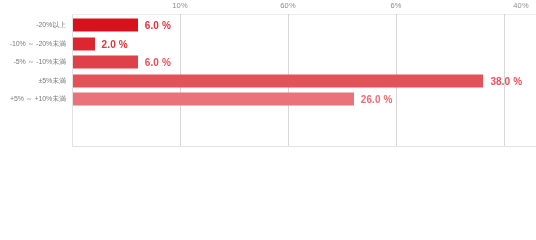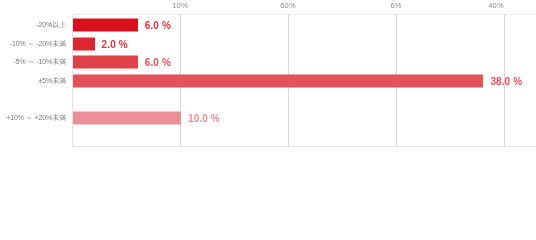--- a/index.html
+++ b/index.html
@@ -117,21 +117,21 @@
       <div class="baseline"></div>
       <div class="top-rule"></div>
       <div class="bottom-rule"></div>
       <div class="gridline" style="left: 180px; background: rgb(215, 215, 215);"></div>
       <div class="tick-label" style="left: 180px; color: rgb(141, 141, 141);">10%</div>
       <div class="gridline" style="left: 288px; background: rgb(215, 215, 215);"></div>
       <div class="tick-label" style="left: 288px; color: rgb(141, 141, 141);">60%</div>
       <div class="gridline" style="left: 396px; background: rgb(215, 215, 215);"></div>
       <div class="tick-label" style="left: 396px; color: rgb(141, 141, 141);">6%</div>
       <div class="gridline" style="left: 504px; background: rgb(215, 215, 215);"></div>
-      <div class="tick-label" style="left: 496px; color: rgb(141, 141, 141);">40%</div>
+      <div class="tick-label" style="left: 521px; color: rgb(141, 141, 141);">40%</div>
     </div>
   <div class="rows-layer">
       <div class="row" style="top: 16px;">
         <div class="cat-label" style="color: rgb(122, 122, 122);">-20%以上</div>
         <div class="bar" style="width: 64.8px; background: rgb(216, 18, 28);"></div>
         <div class="val-label" style="left: 144.8px; color: rgb(232, 50, 60);">6.0 %</div>
       </div>
       <div class="row" style="top: 34.6px;">
         <div class="cat-label" style="color: rgb(122, 122, 122);">-10% ～ -20%未満</div>
         <div class="bar" style="width: 21.6px; background: rgb(221, 38, 48);"></div>
@@ -140,20 +140,20 @@
       <div class="row" style="top: 53.2px;">
         <div class="cat-label" style="color: rgb(122, 122, 122);">-5% ～ -10%未満</div>
         <div class="bar" style="width: 64.8px; background: rgb(224, 65, 73);"></div>
         <div class="val-label" style="left: 144.8px; color: rgb(232, 81, 90);">6.0 %</div>
       </div>
       <div class="row" style="top: 71.8px;">
         <div class="cat-label" style="color: rgb(122, 122, 122);">±5%未満</div>
         <div class="bar" style="width: 410.4px; background: rgb(227, 81, 89);"></div>
         <div class="val-label" style="left: 490.4px; color: rgb(232, 81, 90);">38.0 %</div>
       </div>
-      <div class="row" style="top: 109px;">
-        <div class="cat-label" style="color: rgb(122, 122, 122);">+10% ～ +20%未満</div>
-        <div class="bar" style="width: 108px; background: rgb(236, 144, 151);"></div>
-        <div class="val-label" style="left: 188px; color: rgb(237, 143, 150);">10.0 %</div>
+      <div class="row" style="top: 90.4px;">
+        <div class="cat-label" style="color: rgb(122, 122, 122);">+5% ～ +10%未満</div>
+        <div class="bar" style="width: 280.8px; background: rgb(232, 115, 122);"></div>
+        <div class="val-label" style="left: 360.8px; color: rgb(234, 109, 117);">26.0 %</div>
       </div>
     </div>
 
 </div>
 
 </body></html>

